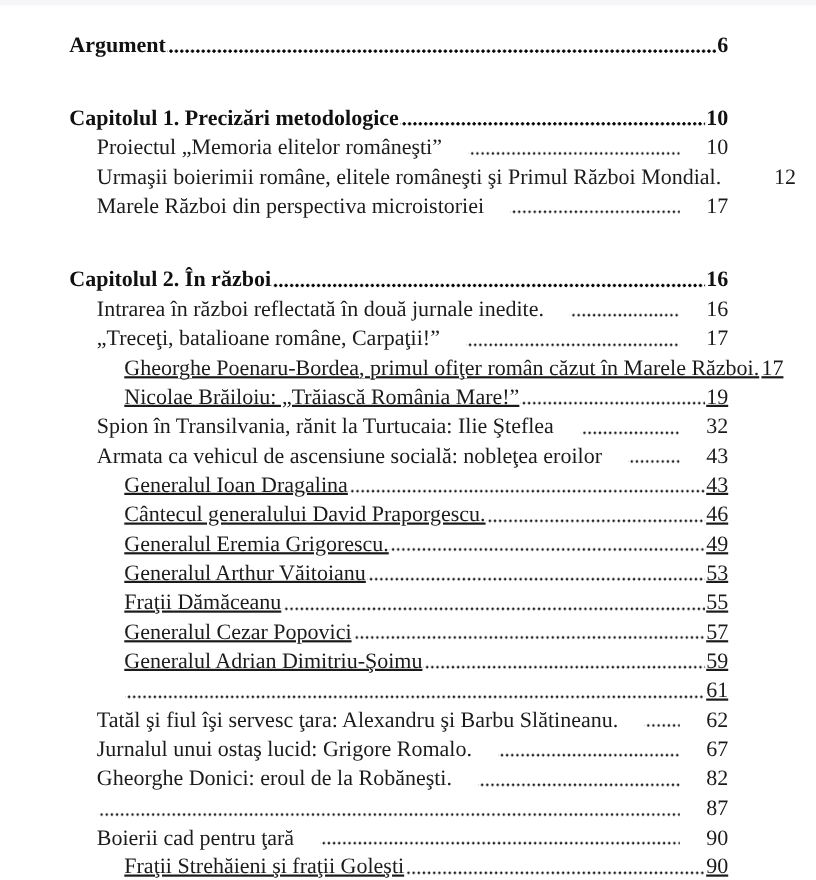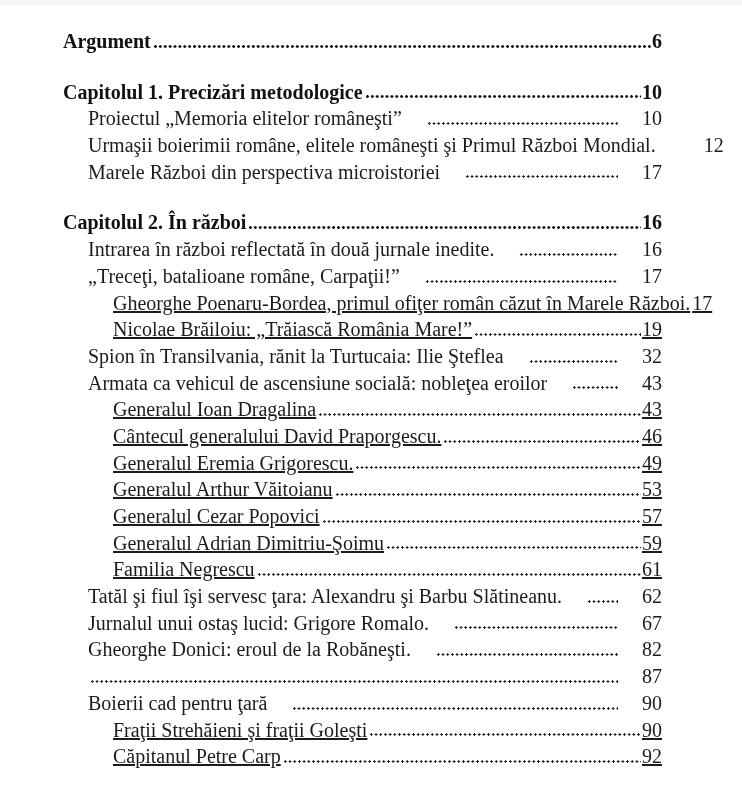--- a/index.html
+++ b/index.html
@@ -39,21 +39,21 @@
     color: #1b1b1b;
     white-space: nowrap;
     cursor: default;
   }
   .row.level-1 { padding-left: 25px; gap: 23px; }
   .row.level-2 { padding-left: 50px; text-decoration: underline; }
   .row.chapter {
     font-weight: bold;
     color: #111111;
   }
-  .row.gap-before { margin-top: 24px; }
+  .row.gap-before { margin-top: 40px; }
   .label {
     flex: 0 0 auto;
   }
   .leader {
     flex: 1 1 auto;
     align-self: stretch;
     margin: 0 1px;
     background-image: radial-gradient(circle, #1d1d1d 1.02px, rgba(0,0,0,0) 1.35px);
     background-size: 4.7px 3px;
     background-repeat: repeat-x;
@@ -163,35 +163,39 @@
     <span class="leader"></span>
     <span class="pagenum">49</span>
   </div>
 
   <div class="row level-2">
     <span class="label">Generalul Arthur Văitoianu</span>
     <span class="leader"></span>
     <span class="pagenum">53</span>
   </div>
 
+  <div class="row level-2">
+    <span class="label">Fraţii Dămăceanu</span>
+    <span class="leader"></span>
+    <span class="pagenum">55</span>
+  </div>
 
   <div class="row level-2">
     <span class="label">Generalul Cezar Popovici</span>
     <span class="leader"></span>
     <span class="pagenum">57</span>
   </div>
 
   <div class="row level-2">
     <span class="label">Generalul Adrian Dimitriu-Şoimu</span>
     <span class="leader"></span>
     <span class="pagenum">59</span>
   </div>
 
   <div class="row level-2">
-    <span class="label">Familia Negrescu</span>
     <span class="leader"></span>
     <span class="pagenum">61</span>
   </div>
 
   <div class="row level-1">
     <span class="label">Tatăl şi fiul îşi servesc ţara: Alexandru şi Barbu Slătineanu.</span>
     <span class="leader"></span>
     <span class="pagenum">62</span>
   </div>
 

